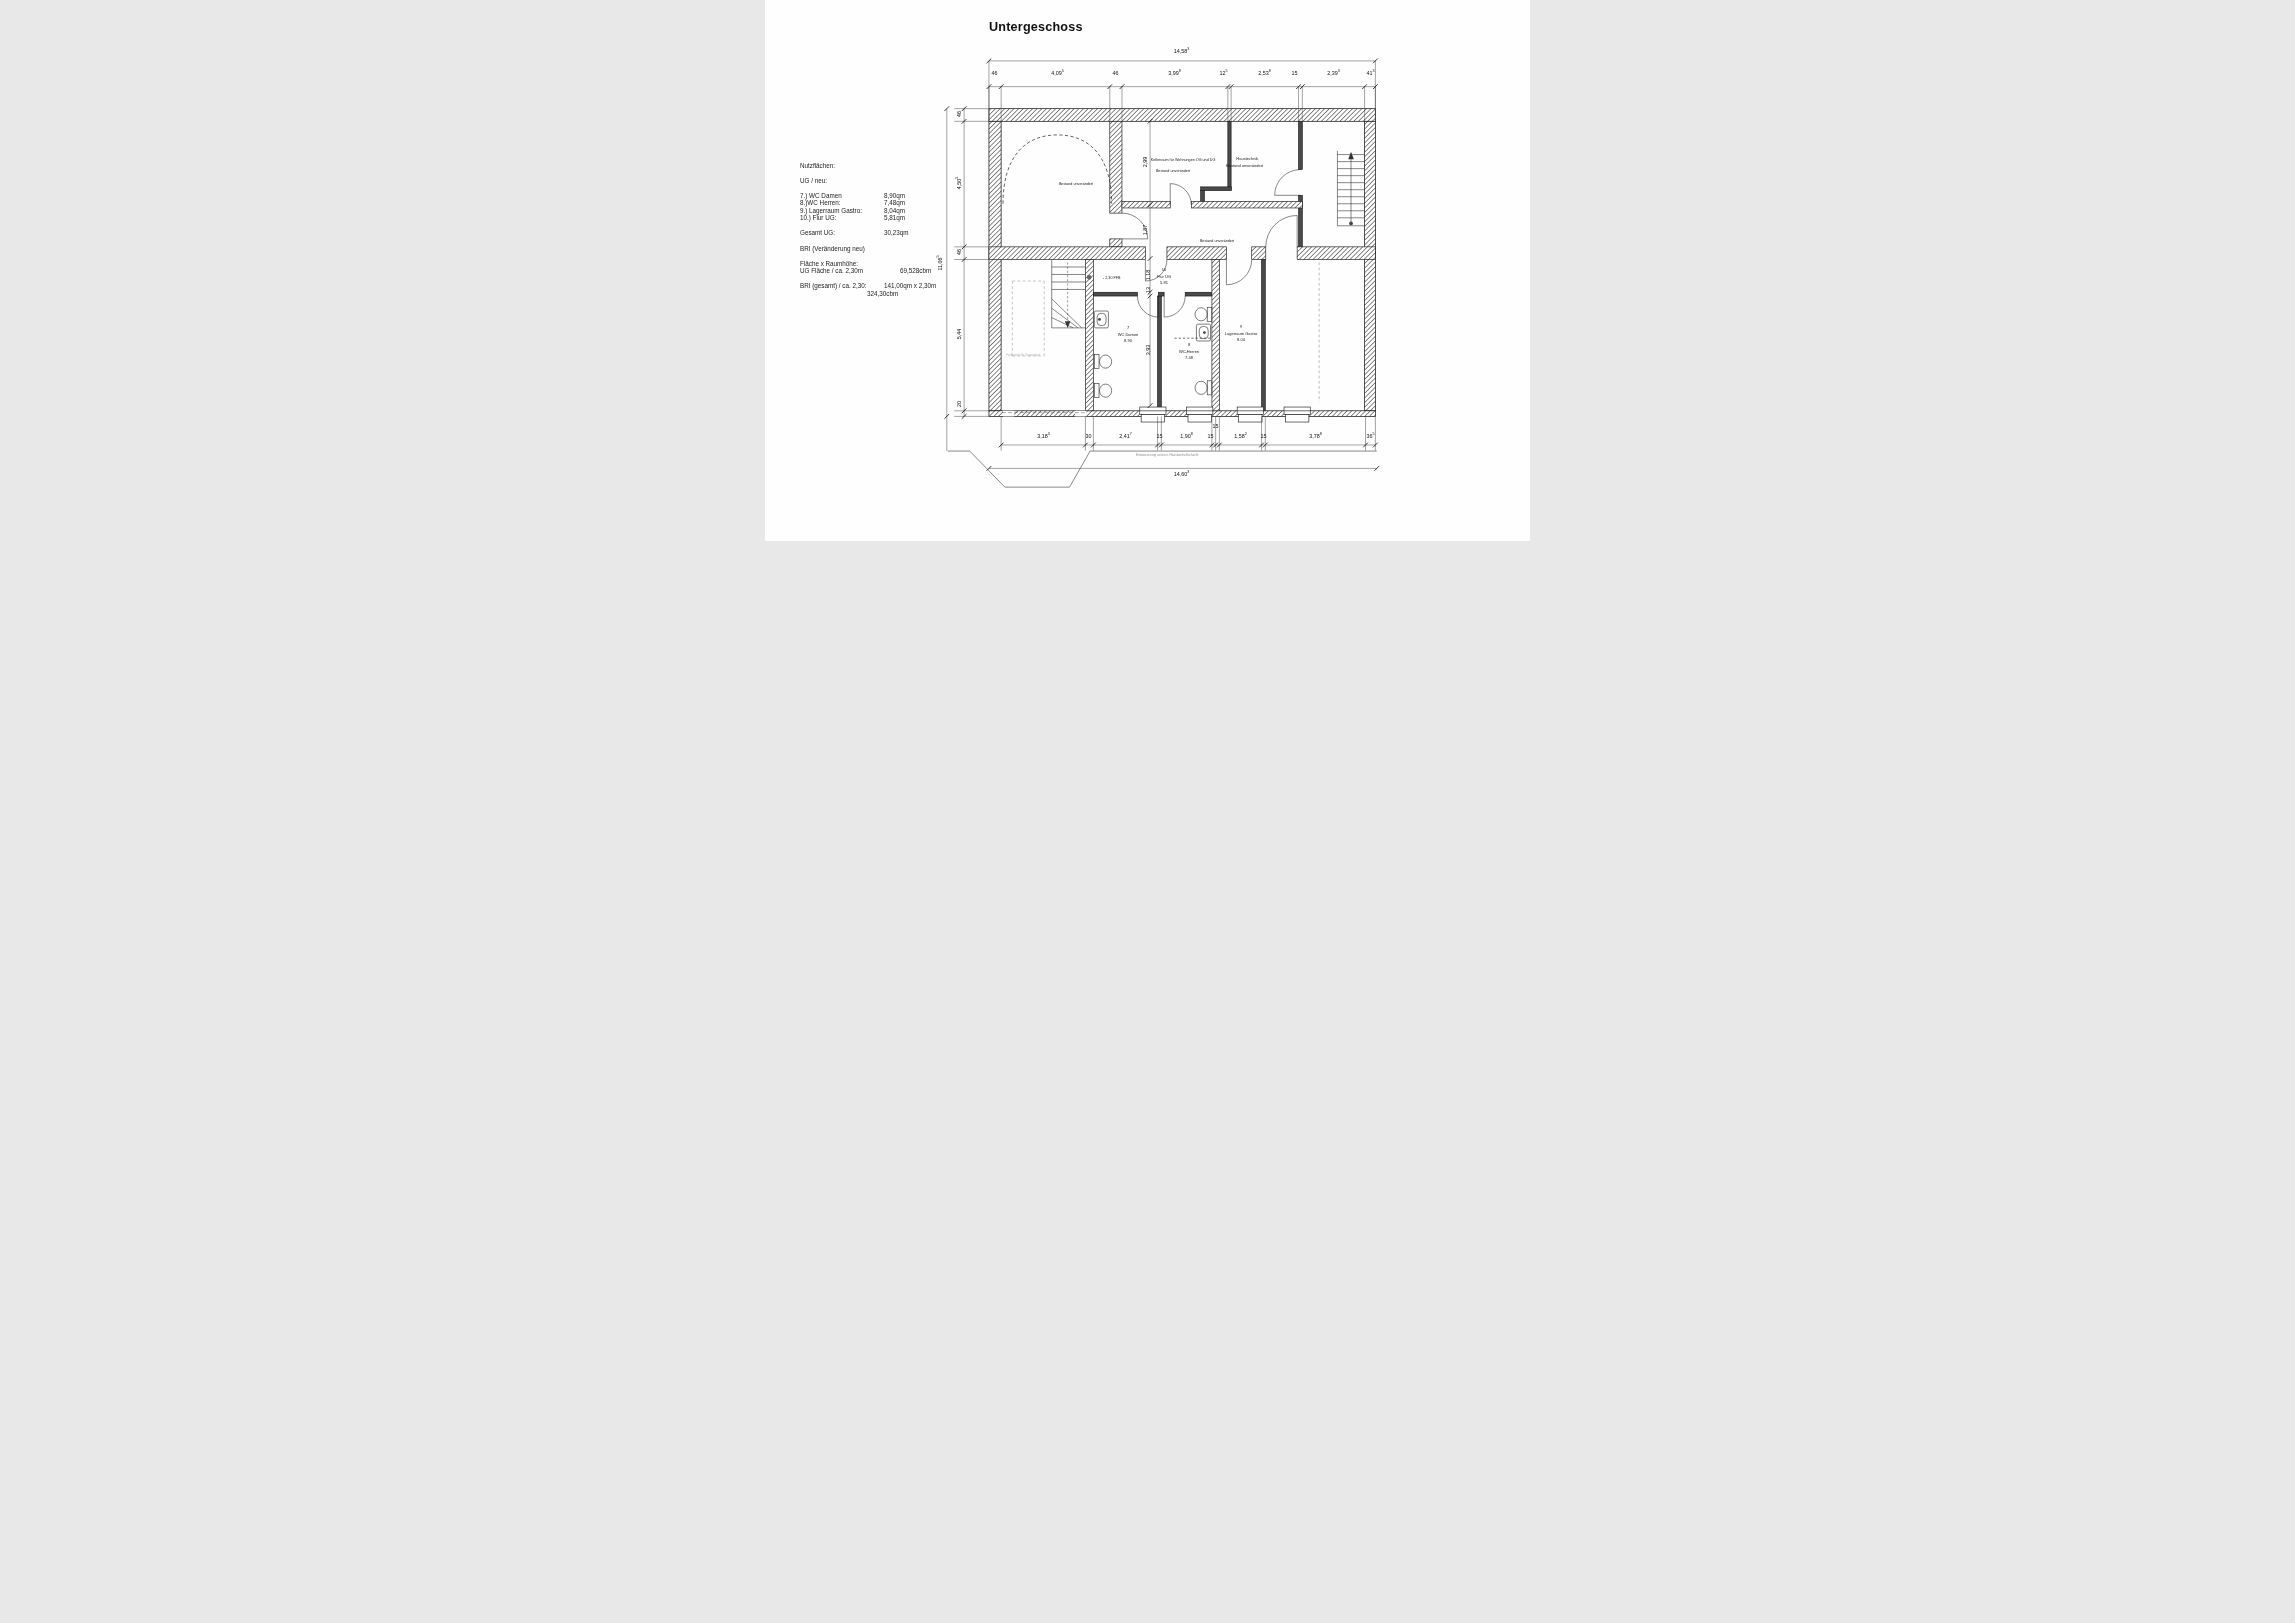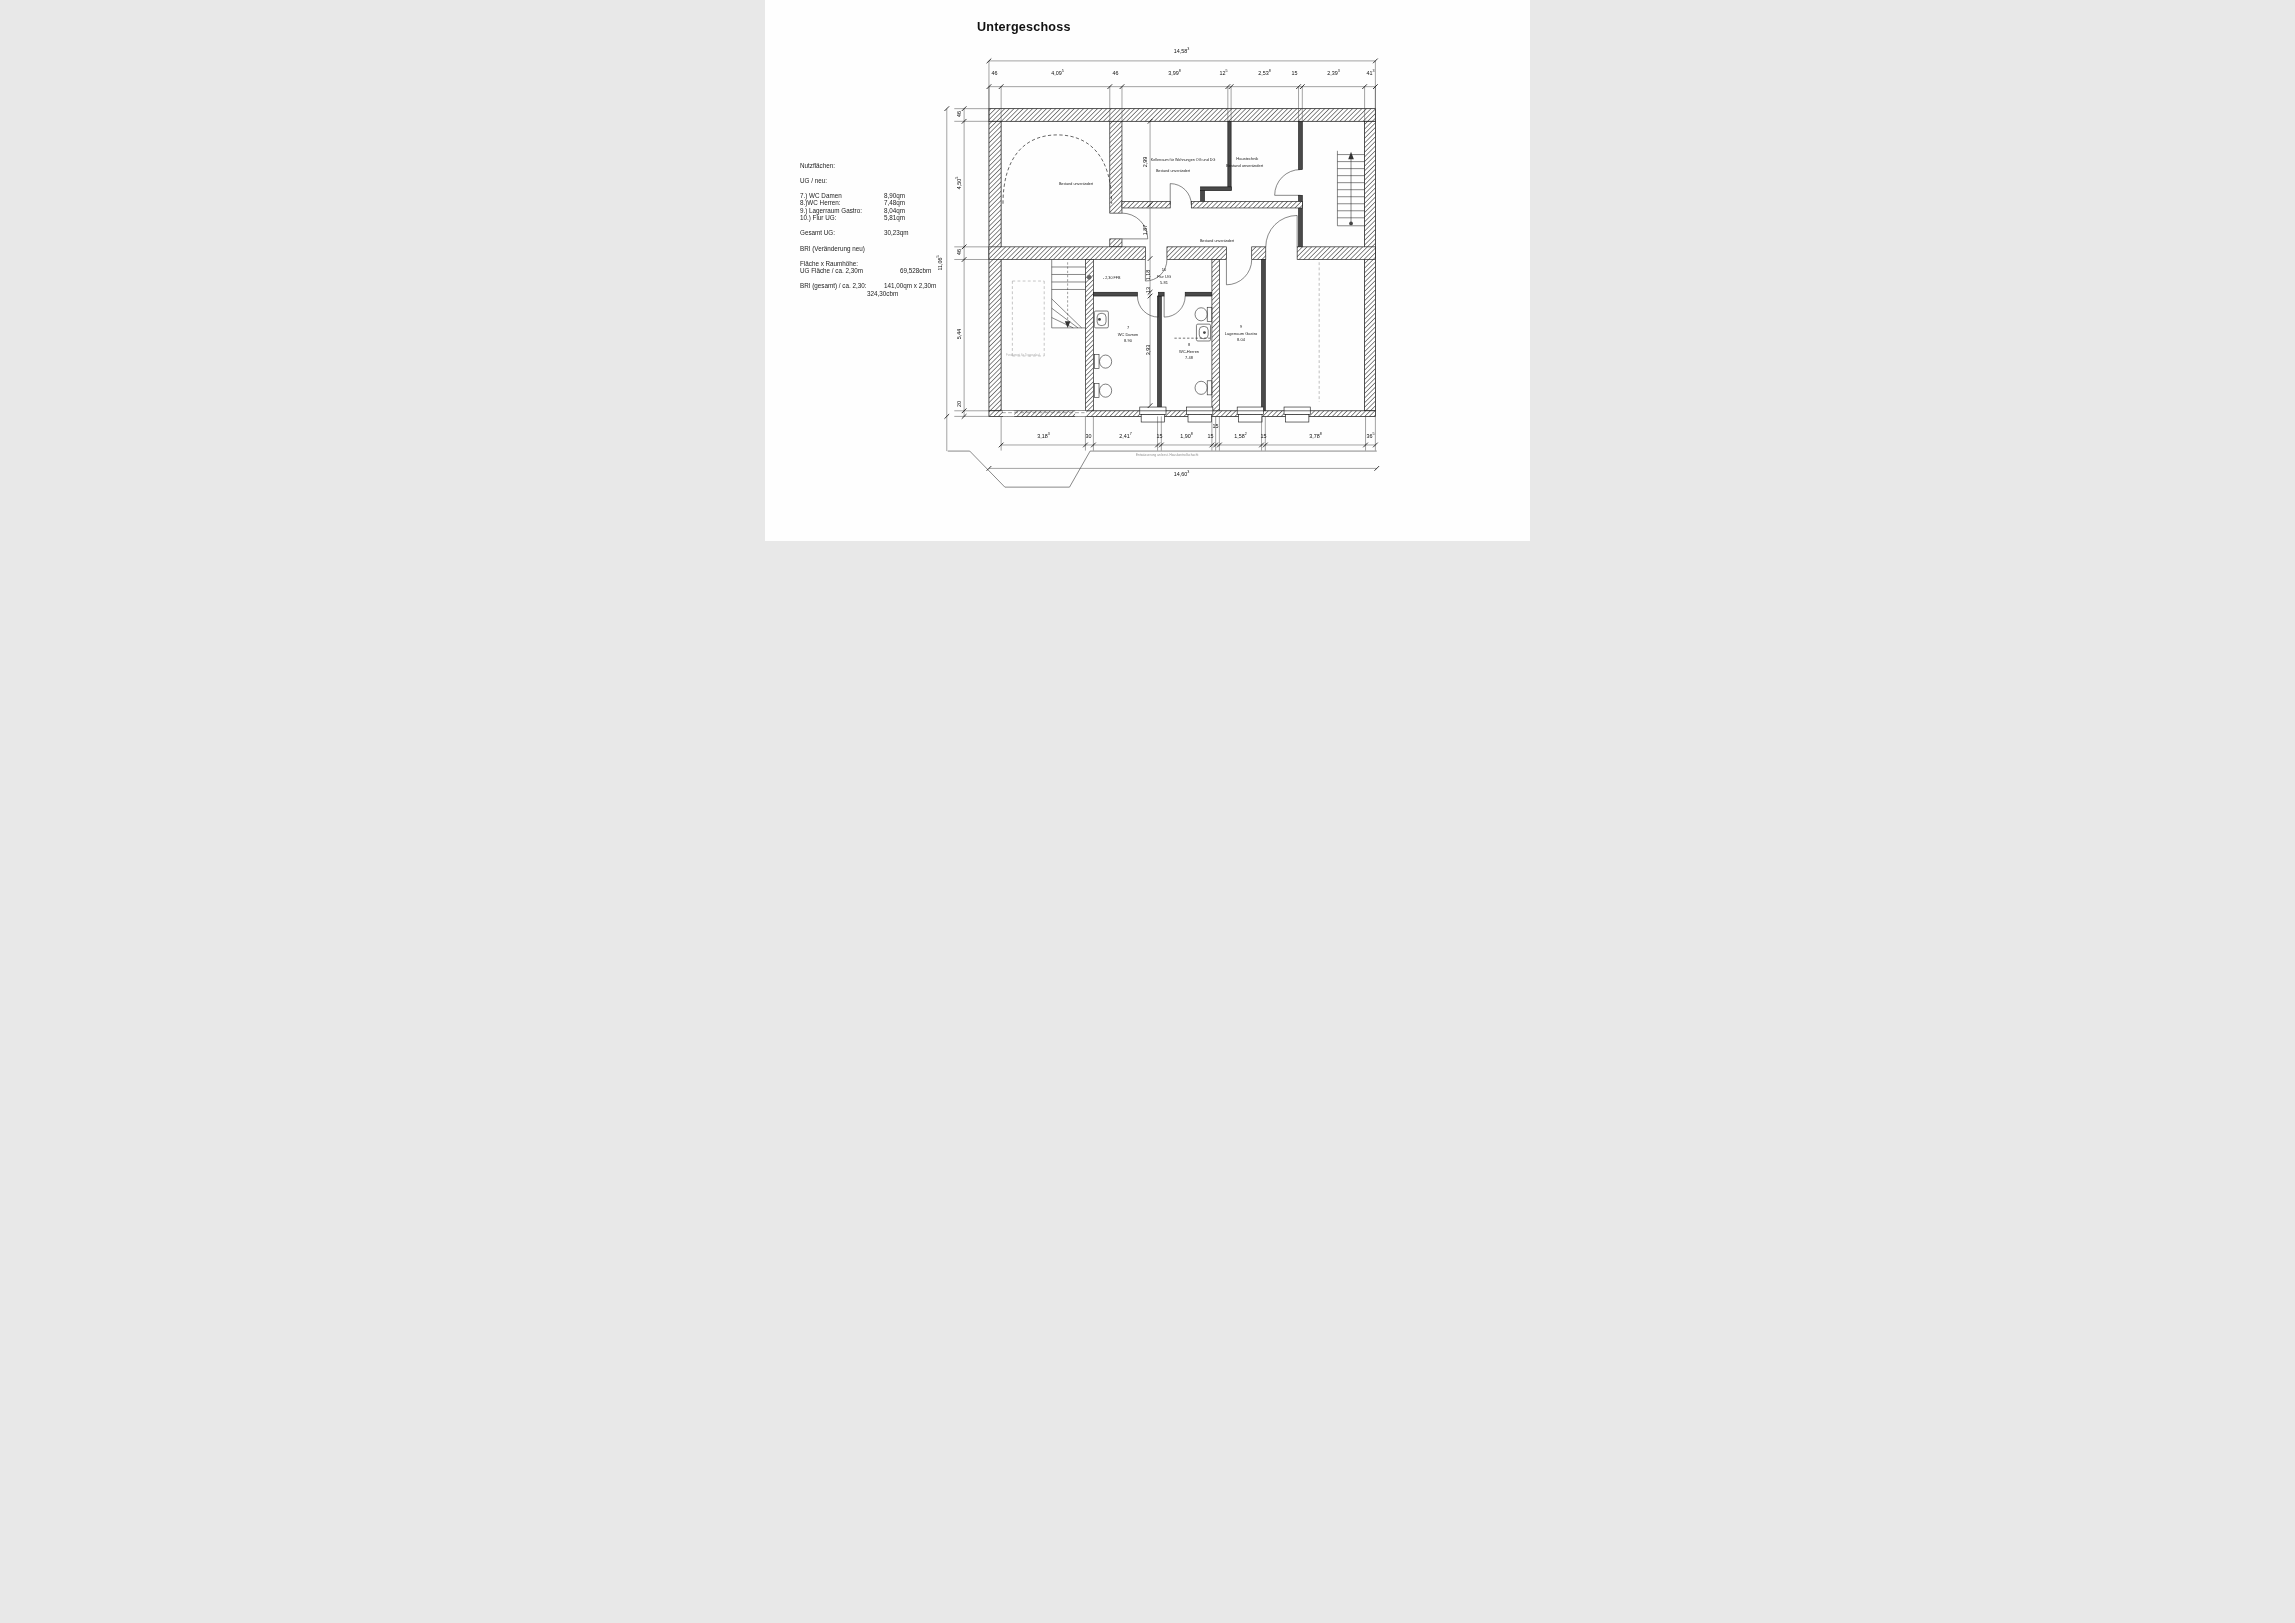--- a/index.html
+++ b/index.html
@@ -282,21 +282,21 @@
 
       <line x1="817" y1="264" x2="827" y2="254"></line>
         <line x1="817" y1="442" x2="827" y2="432"></line>
       <line x1="817" y1="557" x2="827" y2="547"></line>
         <line x1="817" y1="629" x2="827" y2="619"></line>
       <line x1="817" y1="637" x2="827" y2="627"></line>
         <line x1="817" y1="871" x2="827" y2="861"></line>
     </g>
   </svg>
 
-  <div class="lbl title" style="left:212px;top:19.7px">Untergeschoss</div>
+  <div class="lbl title" style="left:224px;top:19.7px">Untergeschoss</div>
 
   <div>
     <div class="lbl note" style="left:35px;top:162px">Nutzflächen:</div>
     <div class="lbl note" style="left:35px;top:177px">UG / neu:</div>
 
     <div class="lbl note" style="left:35px;top:192px">7.) WC Damen</div>
     <div class="lbl note" style="left:119px;top:192px">8,90qm</div>
     <div class="lbl note" style="left:35px;top:199px">8.)WC Herren:</div>
     <div class="lbl note" style="left:119px;top:199px">7,48qm</div>
     <div class="lbl note" style="left:35px;top:207px">9.) Lagerraum Gastro:</div>

